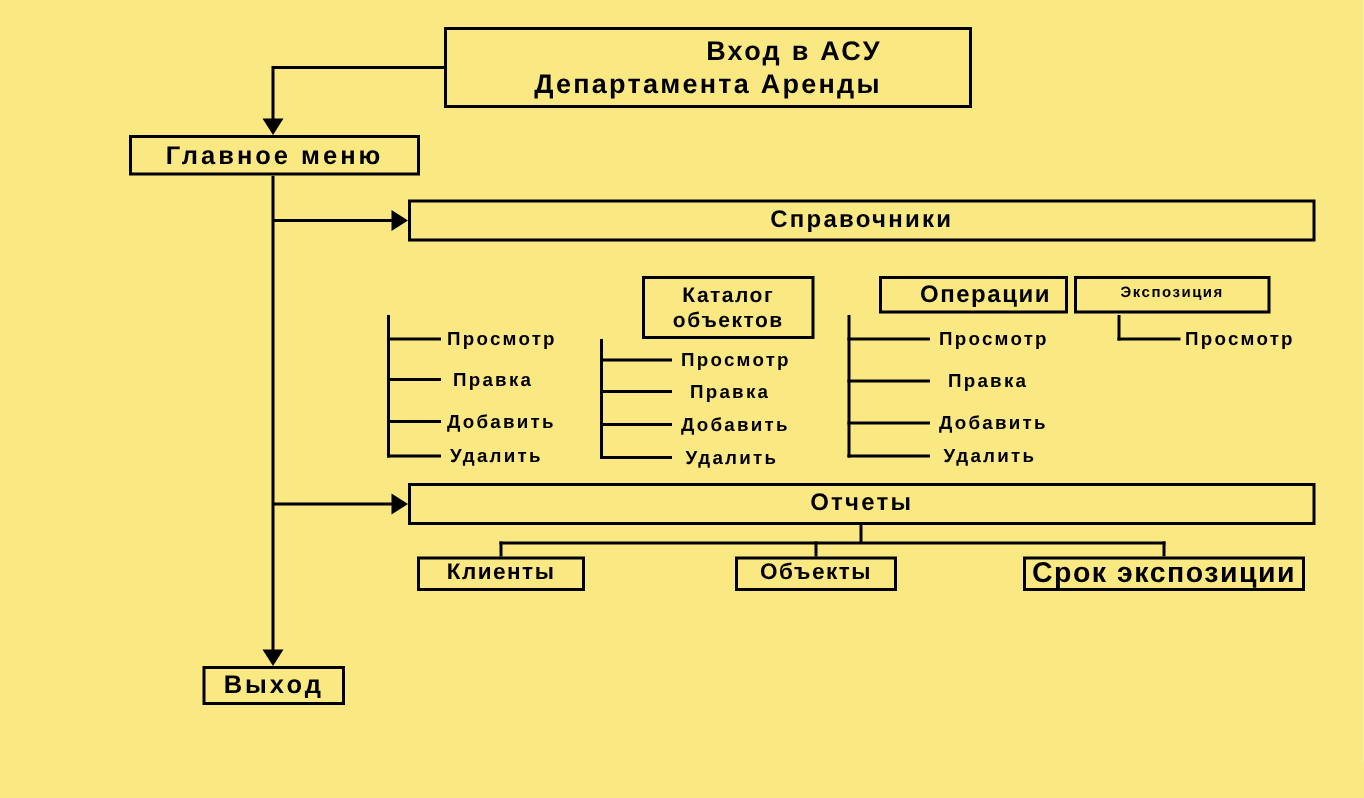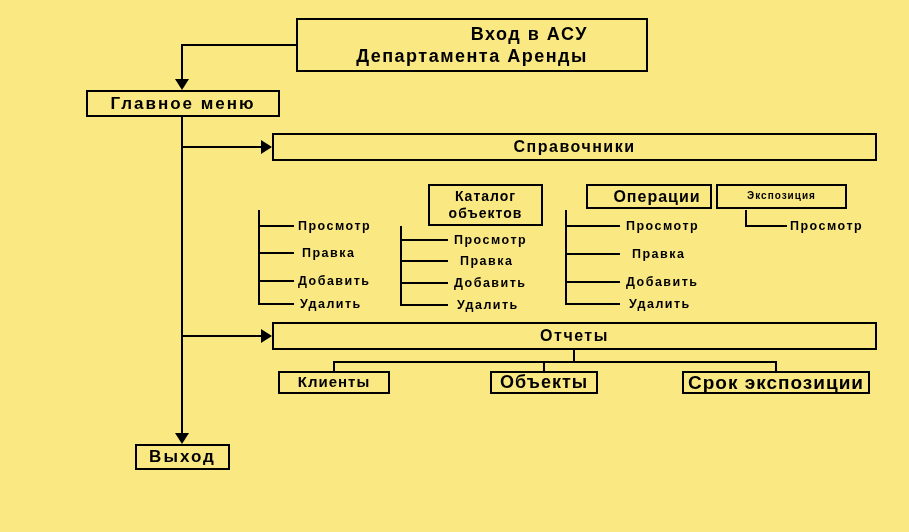--- a/index.html
+++ b/index.html
@@ -102,21 +102,21 @@
 объектов</div>
 
   <div class="box" style="left:586px;top:184px;width:126px;height:25px;font-size:16px;padding-left:16px;">Операции</div>
 
   <div class="box" style="left:716px;top:184px;width:131px;height:25px;font-size:10px;text-align:center;">Экспозиция</div>
 
   <div class="box" style="left:272px;top:322px;width:605px;height:28px;font-size:16px;letter-spacing:1.5px;">Отчеты</div>
 
   <div class="box" style="left:278px;top:371px;width:112px;height:23px;font-size:15px;">Клиенты</div>
 
-  <div class="box" style="left:490px;top:371px;width:108px;height:23px;font-size:18px;">Объекты</div>
+  <div class="box" style="left:490px;top:371px;width:108px;height:23px;font-size:15px;">Объекты</div>
 
   <div class="box" style="left:682px;top:371px;width:188px;height:23px;font-size:19px;">Срок экспозиции</div>
 
   <div class="box" style="left:135px;top:444px;width:95px;height:26px;font-size:17px;letter-spacing:2px;">Выход</div>
 
   <span class="menu-item" style="left:298px;top:218px;">Просмотр</span>
   <span class="menu-item" style="left:302px;top:245px;">Правка</span>
   <span class="menu-item" style="left:298px;top:273px;">Добавить</span>
   <span class="menu-item" style="left:300px;top:296px;">Удалить</span>
 

